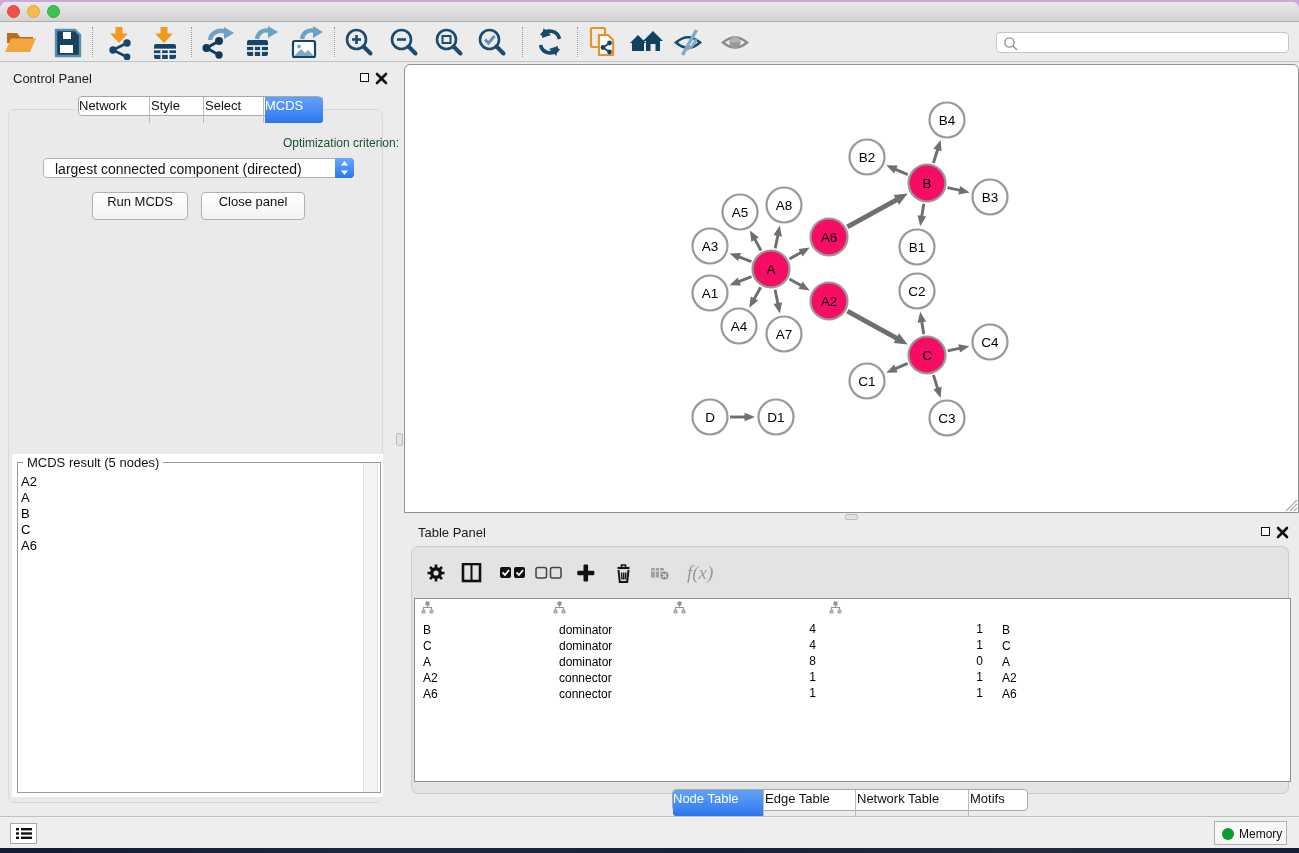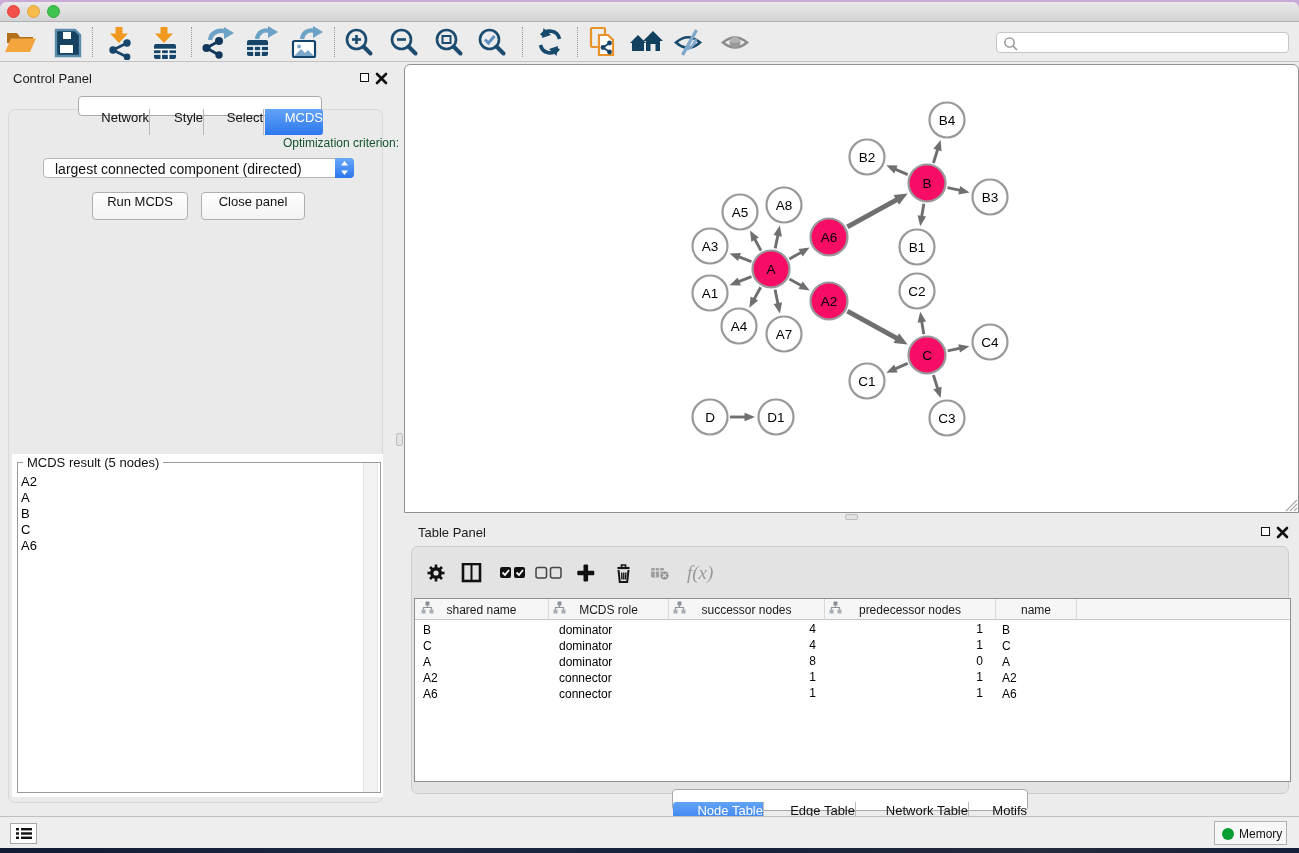--- a/index.html
+++ b/index.html
@@ -16,21 +16,21 @@
 #tl3{left:47px;background:#3cc44f;border:1px solid #2fa83f;}
 #toolbar{position:absolute;left:0;top:23px;width:1299px;height:39px;background:#ececec;border-bottom:1px solid #c2c2c2;}
 .tsep{position:absolute;top:4px;height:30px;width:0;border-left:1px dotted #999;}
 .ticon{position:absolute;top:3px;}
 #searchbox{position:absolute;left:996px;top:9px;width:293px;height:21px;background:#fff;border:1px solid #c6c6c6;border-radius:4px;}
 
 #cp-title{position:absolute;left:13px;top:71px;font-size:13px;color:#1c1c1c;}
 #cp-sq{position:absolute;left:360px;top:73px;width:9px;height:9px;border:1.6px solid #111;background:#fff;}
 #cp-panel{position:absolute;left:8px;top:109px;width:375px;height:694px;background:#eaeaea;border:1px solid #d8d8d8;border-radius:7px;}
 #cp-tabs{position:absolute;left:78px;top:96px;width:244px;height:20px;background:#fff;border:1px solid #a9a9a9;border-radius:4px;font-size:13px;}
-.seg{position:absolute;top:0;height:26px;line-height:18px;text-align:right;color:#111;border-right:1px solid #b9b9b9;margin-top:12px;}
+.seg{position:absolute;top:0;height:26px;line-height:18px;text-align:left;color:#111;border-right:1px solid #b9b9b9;}
 #seg-mcds{background:linear-gradient(#63a3f6,#2c77ee);color:#fff;border-right:none;border-radius:0 3px 3px 0;}
 #opt-label{position:absolute;left:0px;top:136px;width:399px;text-align:right;font-size:12px;color:#14532d;}
 #dropdown{position:absolute;left:43px;top:158px;width:311px;height:20px;background:#fff;border:1px solid #b5b5b5;border-radius:4px;}
 #dropdown .txt{position:absolute;left:11px;top:2px;font-size:14px;color:#111;}
 #dd-step{position:absolute;right:-1px;top:-1px;width:19px;height:20px;background:linear-gradient(#6aa9f8,#2a76ee);border-radius:0 4px 4px 0;}
 .btn{position:absolute;height:28px;background:linear-gradient(#ffffff,#f2f2f2);border:1px solid #b0b0b0;border-radius:4px;font-size:13px;text-align:center;color:#111;line-height:17px;}
 #btn-run{left:92px;top:192px;width:96px;}
 #btn-close{left:201px;top:192px;width:104px;}
 #mcds-box{position:absolute;left:12px;top:454px;width:371px;height:343px;background:#fff;}
 #mcds-border{position:absolute;left:5px;top:8px;width:364px;height:331px;border:1px solid #9a9a9a;}
@@ -381,37 +381,20 @@
         <line x1="224" y1="8" x2="237" y2="8"></line>
         <line x1="228.3" y1="5" x2="228.3" y2="14.5"></line>
         <line x1="232.6" y1="5" x2="232.6" y2="14.5"></line>
       </g>
     <circle cx="237.5" cy="12.5" r="4.5" fill="#8c8c8c" stroke="#e3e3e3" stroke-width="1"></circle>
     <path d="M235.5 10.5 l4 4 M239.5 10.5 l-4 4" stroke="#e3e3e3" stroke-width="1.2"></path>
   </g>
   <text x="260" y="16" font-family="Liberation Serif, serif" font-style="italic" font-size="19" fill="#9a9a9a">f(x)</text>
 </svg>
 <div id="tbl">
-  <div id="tbl-head">
-    <div class="hcell" style="left:0;width:134px">
-        <div class="hlab">shared name</div>
-      </div>
-    <div class="hcell" style="left:134px;width:120px">
-        <div class="hlab">MCDS role</div>
-      </div>
-    <div class="hcell" style="left:254px;width:156px">
-        <div class="hlab">successor nodes</div>
-      </div>
-    <div class="hcell" style="left:410px;width:171px">
-        <div class="hlab">predecessor nodes</div>
-      </div>
-    <div class="hcell" style="left:581px;width:81px">
-        <div class="hlab">name</div>
-      </div>
-  </div>
   <div class="trow" style="left:8px;top:24px">B</div>
     <div class="trow" style="left:144px;top:24px">dominator</div>
     <div class="trow num" style="left:254px;top:23px;width:147px">4</div>
     <div class="trow num" style="left:410px;top:23px;width:158px">1</div>
     <div class="trow" style="left:587px;top:24px">B</div>
   <div class="trow" style="left:8px;top:40px">C</div>
     <div class="trow" style="left:144px;top:40px">dominator</div>
     <div class="trow num" style="left:254px;top:39px;width:147px">4</div>
     <div class="trow num" style="left:410px;top:39px;width:158px">1</div>
     <div class="trow" style="left:587px;top:40px">C</div>

